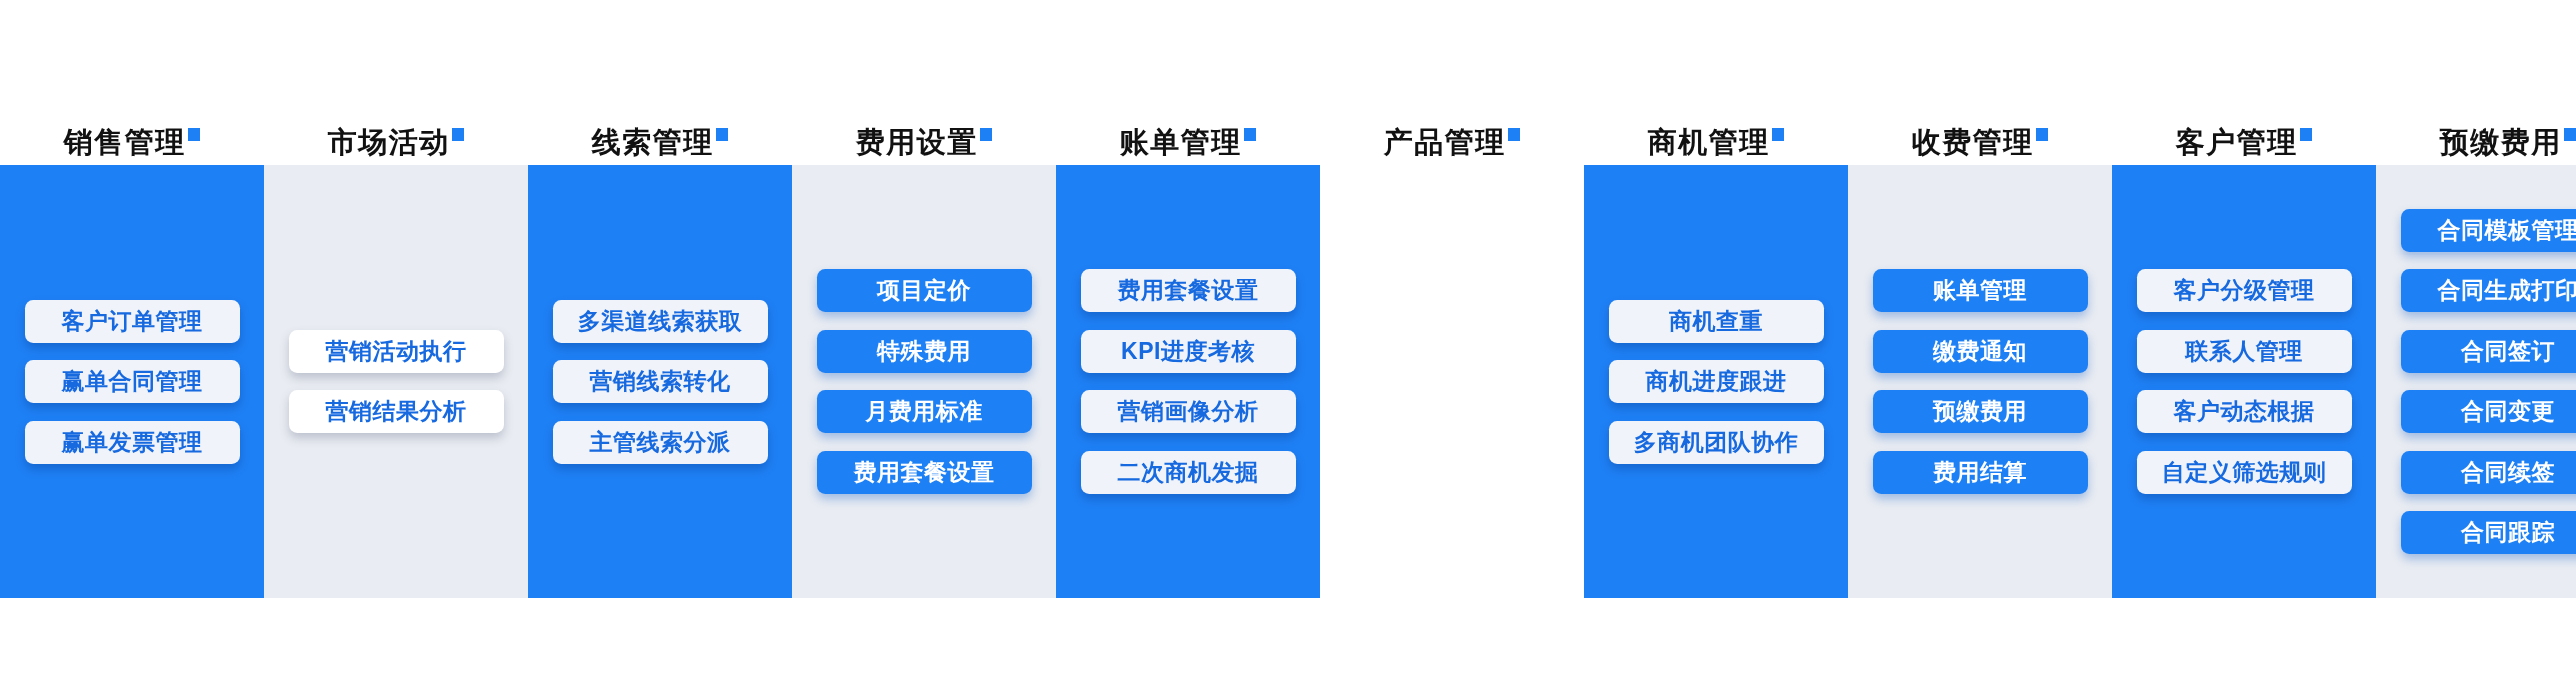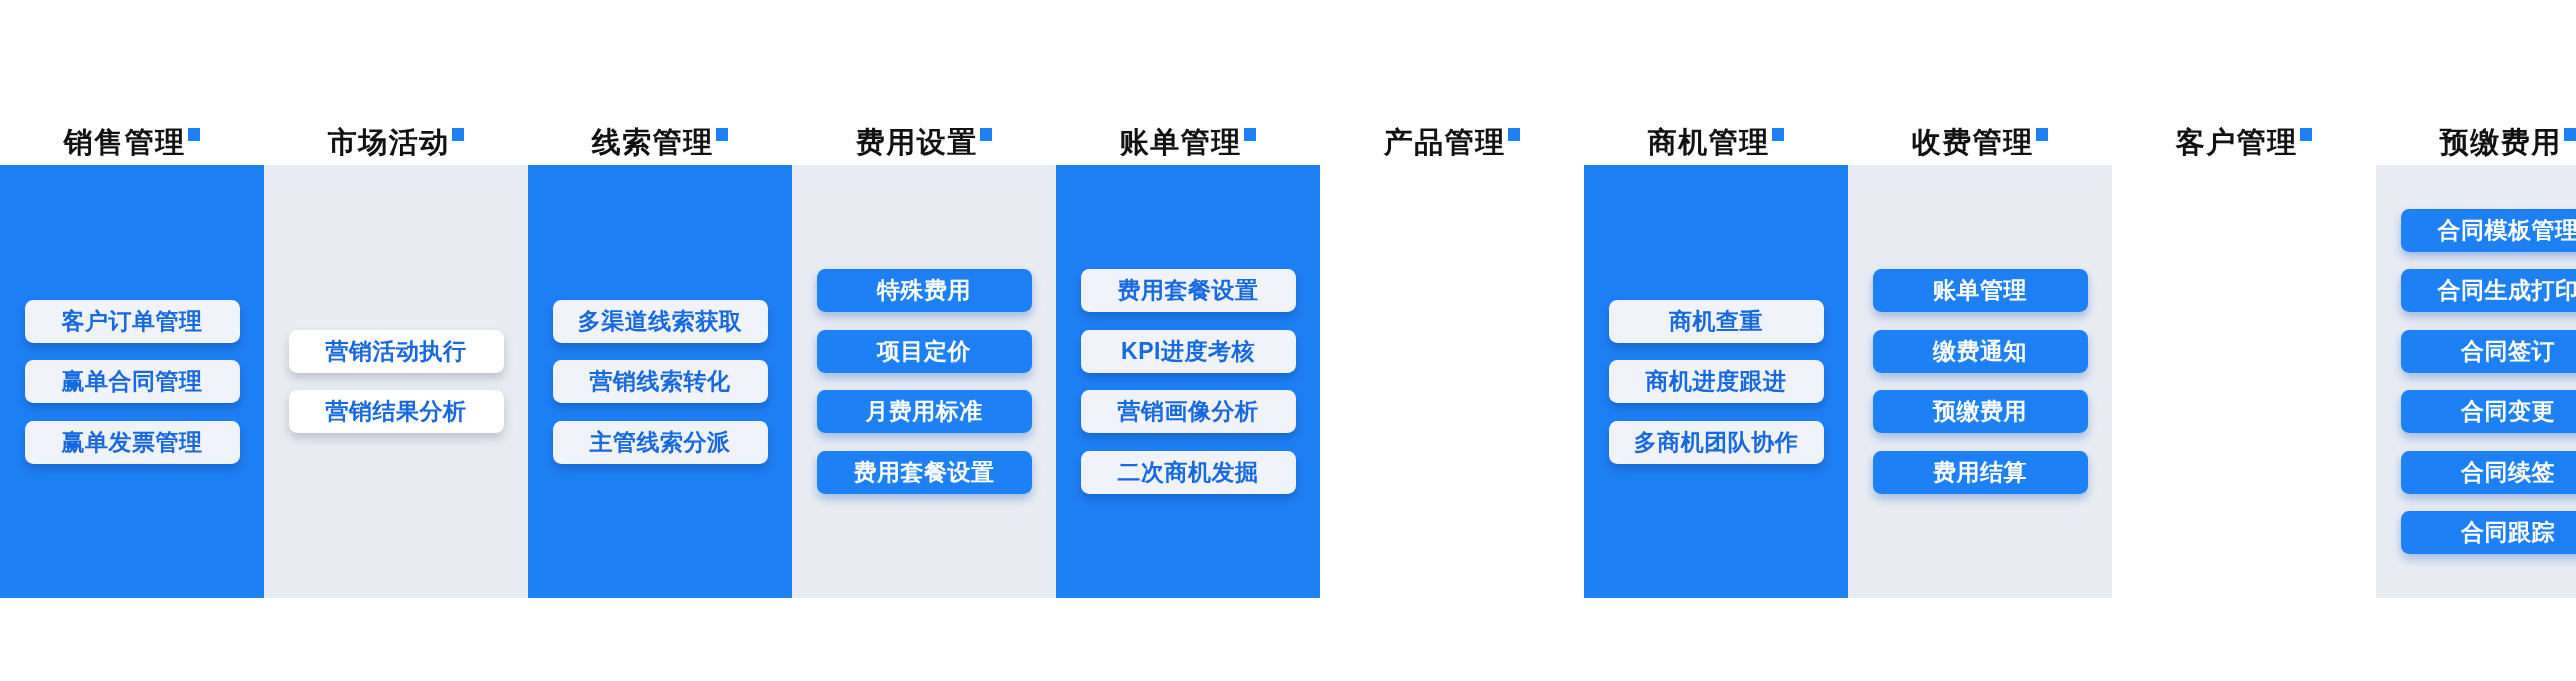--- a/index.html
+++ b/index.html
@@ -74,22 +74,22 @@
       <div class="btn">主管线索分派</div>
     </div>
   </div>
 
   <div class="col theme-light">
     <div class="col-header">
       <span class="title-text">费用设置</span>
         <span class="title-mark"></span>
     </div>
     <div class="col-body">
+      <div class="btn">项目定价</div>
       <div class="btn">特殊费用</div>
-      <div class="btn">项目定价</div>
       <div class="btn">月费用标准</div>
       <div class="btn">费用套餐设置</div>
     </div>
   </div>
 
   <div class="col theme-blue">
     <div class="col-header">
       <span class="title-text">账单管理</span>
         <span class="title-mark"></span>
     </div>
@@ -131,20 +131,26 @@
       <div class="btn">预缴费用</div>
       <div class="btn">费用结算</div>
     </div>
   </div>
 
   <div class="col theme-blue">
     <div class="col-header">
       <span class="title-text">客户管理</span>
         <span class="title-mark"></span>
     </div>
+    <div class="col-body">
+      <div class="btn">客户分级管理</div>
+      <div class="btn">联系人管理</div>
+      <div class="btn">客户动态根据</div>
+      <div class="btn">自定义筛选规则</div>
+    </div>
   </div>
 
   <div class="col theme-light">
     <div class="col-header">
       <span class="title-text">预缴费用</span>
         <span class="title-mark"></span>
     </div>
     <div class="col-body">
       <div class="btn">合同模板管理</div>
       <div class="btn">合同生成打印</div>

